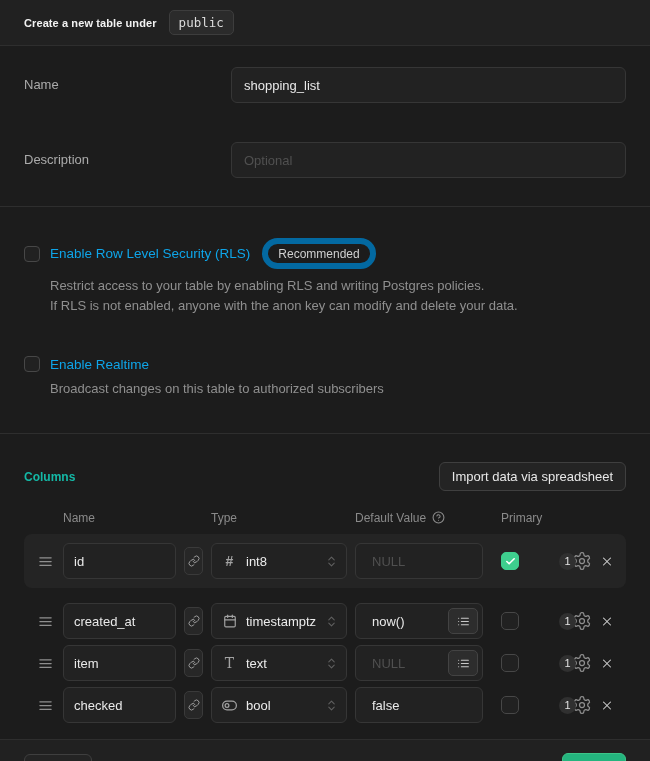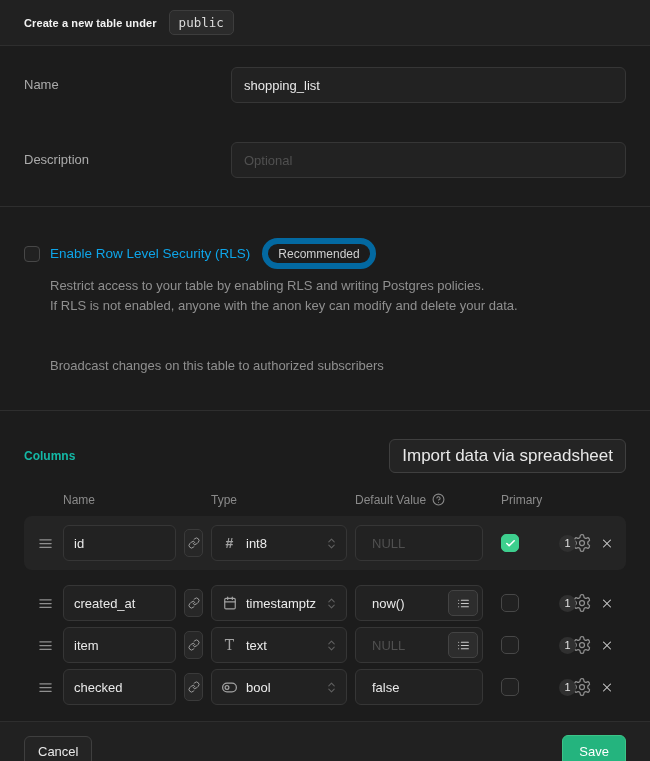--- a/index.html
+++ b/index.html
@@ -67,21 +67,21 @@
 
   
   section.columns{padding:28px 24px 10px;flex:1 1 auto;}
   .columns-head{display:flex;align-items:center;justify-content:space-between;margin-bottom:20px;}
   .columns-head h2{font-size:12px;font-weight:700;color:#14b8a6;}
   .btn{
     font-family:inherit;cursor:pointer;border-radius:6px;
     font-size:13px;color:#e8e8e8;
   }
   .btn.secondary{background:#242424;border:1px solid #3f3f3f;padding:7px 13px;}
-  .btn.small{font-size:17px;padding:6px 12px;}
+  .btn.small{font-size:13px;padding:6px 12px;}
   .btn.primary{
     background:var(--save);border:1px solid #3cc488;color:#fff;
     padding:8px 16px;font-weight:400;
   }
 
   .grid{
     display:grid;
     grid-template-columns:19px 113px 19px 136px 128px 1fr 33px 14px;
     column-gap:8px;align-items:center;
   }
@@ -167,20 +167,24 @@
         <span class="checkbox"></span>
         <span class="toggle-label">Enable Row Level Security (RLS)</span>
         <span class="pill">Recommended</span>
       </div>
       <div class="toggle-desc">
         <div>Restrict access to your table by enabling RLS and writing Postgres policies.</div>
         <div>If RLS is not enabled, anyone with the anon key can modify and delete your data.</div>
       </div>
     </div>
     <div class="toggle-block">
+      <div class="toggle-head">
+        <span class="checkbox"></span>
+        <span class="toggle-label">Enable Realtime</span>
+      </div>
       <div class="toggle-desc">Broadcast changes on this table to authorized subscribers</div>
     </div>
   </section>
 
   <section class="columns">
     <div class="columns-head">
       <h2>Columns</h2>
       <button class="btn secondary small">Import data via spreadsheet</button>
     </div>
 

